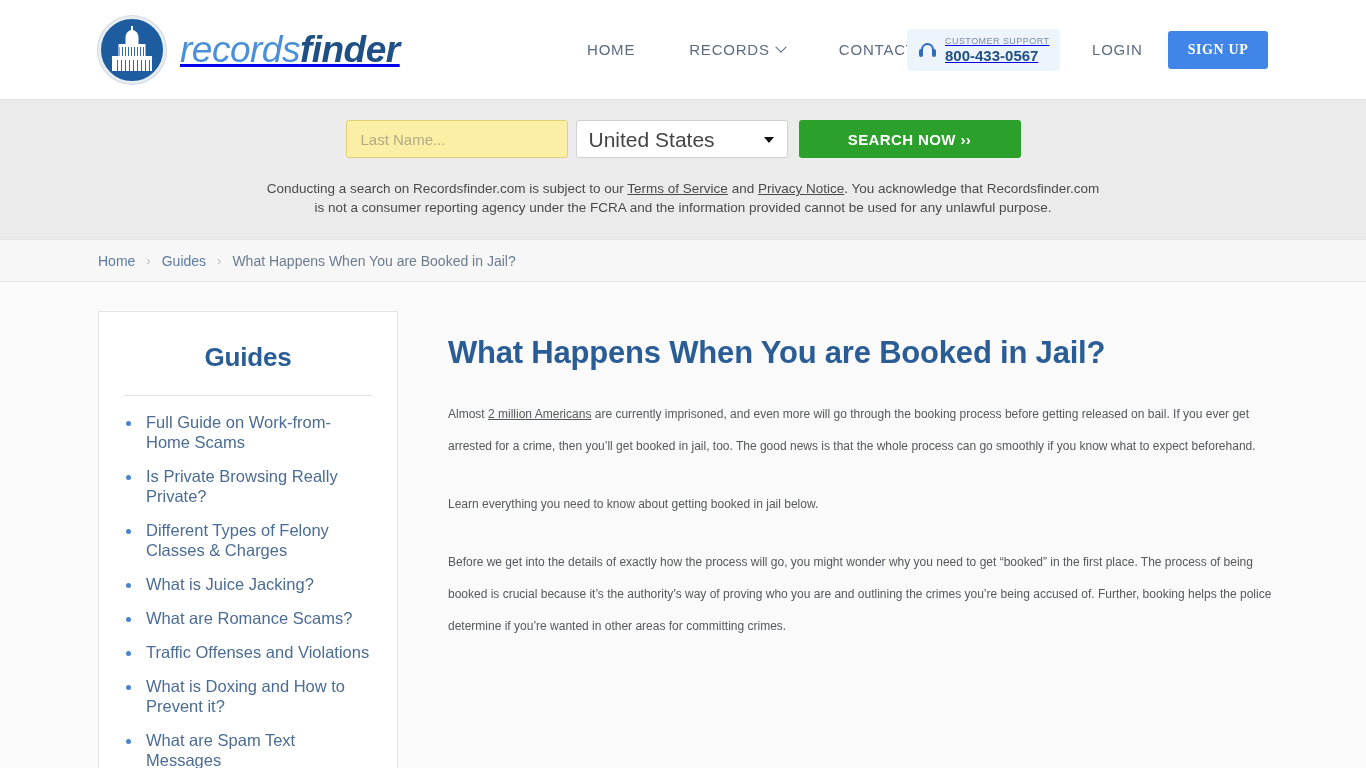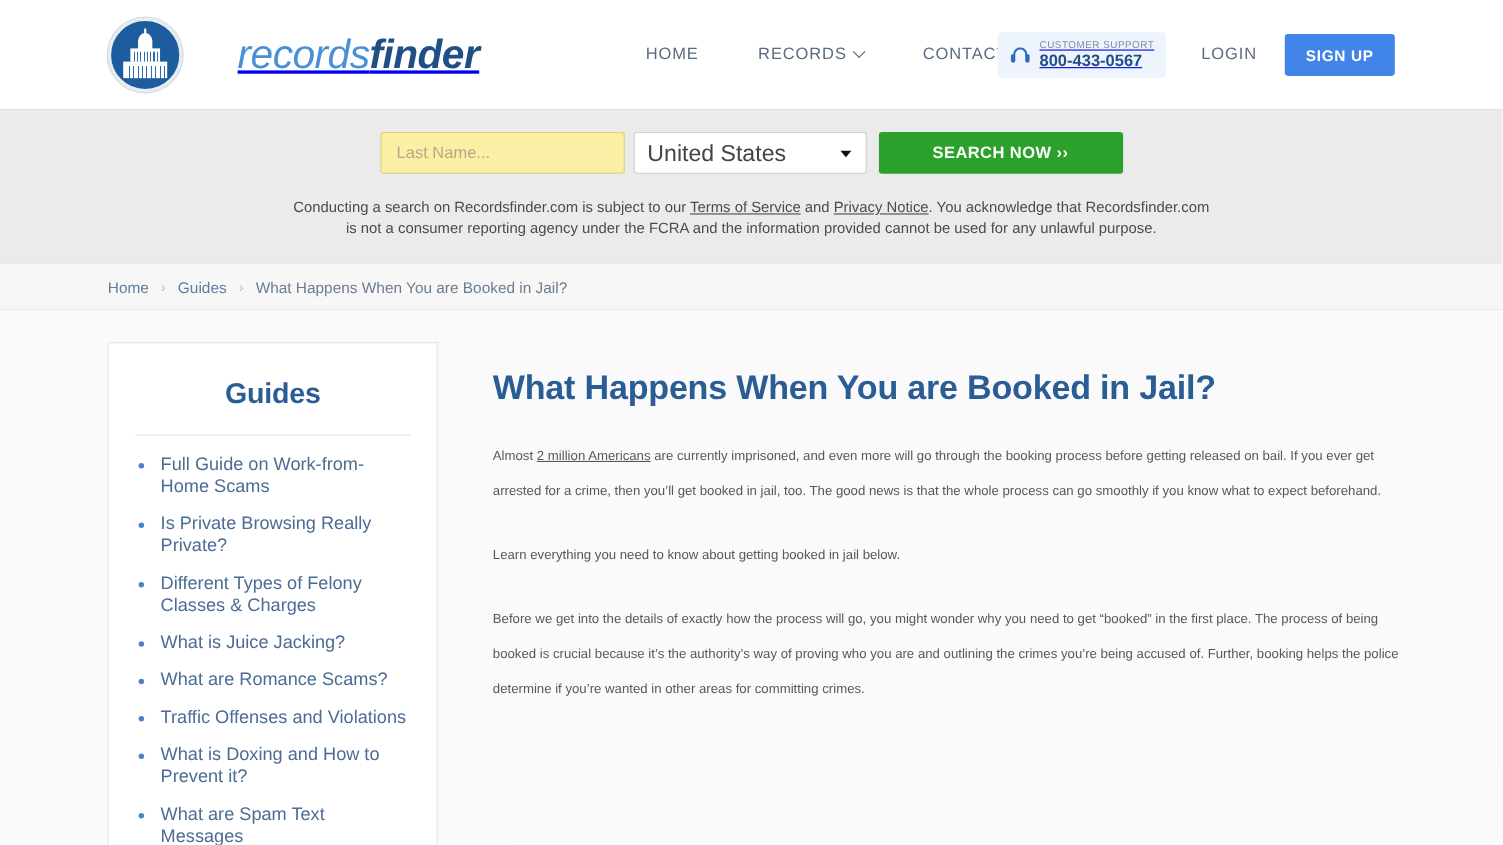--- a/index.html
+++ b/index.html
@@ -17,21 +17,20 @@
     background: #ffffff;
     display: flex;
     align-items: center;
     position: relative;
   }
   .logo-wrap {
     position: absolute;
     left: 98px; top: 16px;
     display: flex;
     align-items: center;
-    gap: 36px;
   }
   .logo-mark {
     width: 68px; height: 68px;
     border-radius: 50%;
     background: #1d5c9e;
     border: 3px solid #e8edf2;
     box-shadow: 0 0 0 1px #cfd8e2;
     position: relative;
     overflow: hidden;
     flex: none;
@@ -171,21 +170,21 @@
     left: 1168px; top: 31px;
     width: 100px; height: 38px;
     background: #4285e8;
     border: none;
     border-radius: 3px;
     color: #ffffff;
     font-size: 14px;
     font-weight: 700;
     letter-spacing: 0.6px;
     cursor: pointer;
-    font-family: Liberation Sans, sans-serif;
+    font-family: Liberation Serif, serif;
   }
 
   
   .search-band {
     background: #ebebeb;
     border-top: 1px solid #e0e0e0;
     height: 140px;
     padding-top: 20px;
   }
   .search-row {

